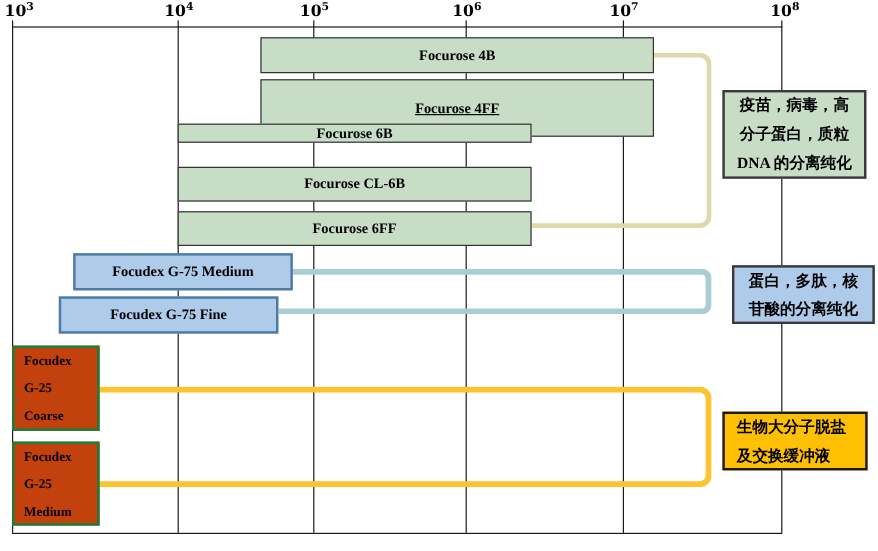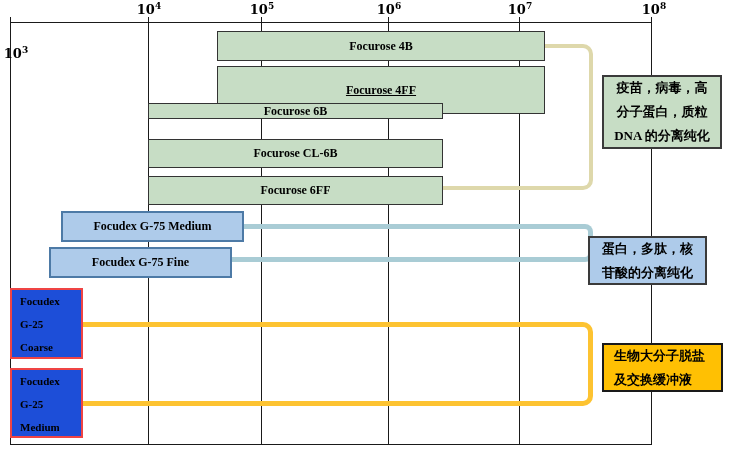--- a/index.html
+++ b/index.html
@@ -24,21 +24,21 @@
   
   .bar{
     position:absolute;z-index:3;box-sizing:border-box;
     display:flex;align-items:center;justify-content:center;
     font-weight:bold;font-size:12px;white-space:nowrap;
   }
   .bar.green{background:#c7ddc5;border:1px solid #333;}
   .bar.blue {background:#aecbea;border:2px solid #4d7aa6;}
   .box.yellow{
     position:absolute;z-index:3;box-sizing:border-box;
-    background:#1d4ed8;border:2px solid #ef4444;
+    background:#c2410c;border:2px solid #15803d;
     font-weight:bold;font-size:11px;
   }
   .box.yellow .ln{padding-left:8px;line-height:23px;white-space:nowrap;}
   
   .ann{
     position:absolute;z-index:4;box-sizing:border-box;
     font-weight:bold;font-size:13px;text-align:center;
     display:flex;flex-direction:column;justify-content:center;
   }
   .ann .ln{line-height:24px;white-space:nowrap;}
@@ -53,21 +53,21 @@
 
   <div class="vline" style="left:10px;"></div>
   <div class="vline" style="left:148px;"></div>
   <div class="vline" style="left:261px;"></div>
   <div class="vline" style="left:388px;"></div>
   <div class="vline" style="left:519px;"></div>
   <div class="vline" style="left:651px;"></div>
   <div class="hline" style="top:22px;"></div>
   <div class="hline" style="top:444px;"></div>
 
-  <div class="tick-label" style="left:16px;margin-top:44px;"><span>10</span><sup>3</sup></div>
+  <div class="tick-label" style="left:16px;"><span>10</span><sup>3</sup></div>
   <div class="tick-label" style="left:149px;"><span>10</span><sup>4</sup></div>
   <div class="tick-label" style="left:262px;"><span>10</span><sup>5</sup></div>
   <div class="tick-label" style="left:389px;text-align:right;"><span>10</span><sup>6</sup></div>
   <div class="tick-label" style="left:520px;"><span>10</span><sup>7</sup></div>
   <div class="tick-label" style="left:654px;"><span>10</span><sup>8</sup></div>
 
   <div class="bracket tan" style="left:443px;top:44px;width:146px;height:138px;"></div>
   <div class="bracket blue" style="left:232px;top:224px;width:356px;height:28px;"></div>
   <div class="bracket yellow" style="left:83px;top:322px;width:505px;height:74px;"></div>
 
@@ -103,21 +103,21 @@
     <div class="ln">Focudex</div>
     <div class="ln">G-25</div>
     <div class="ln">Medium</div>
   </div>
 
   <div class="ann green" style="left:602px;top:75px;width:120px;height:74px;">
     <div class="ln">疫苗，病毒，高</div>
     <div class="ln">分子蛋白，质粒</div>
     <div class="ln">DNA 的分离纯化</div>
   </div>
-  <div class="ann blue" style="left:588px;top:221px;width:119px;height:49px;margin-top:15px;">
+  <div class="ann blue" style="left:610px;top:221px;width:119px;height:49px;">
     <div class="ln">蛋白，多肽，核</div>
     <div class="ln">苷酸的分离纯化</div>
   </div>
   <div class="ann yellow" style="left:602px;top:343px;width:121px;height:49px;">
     <div class="ln">生物大分子脱盐</div>
     <div class="ln">及交换缓冲液</div>
   </div>
 
 </div>
 

